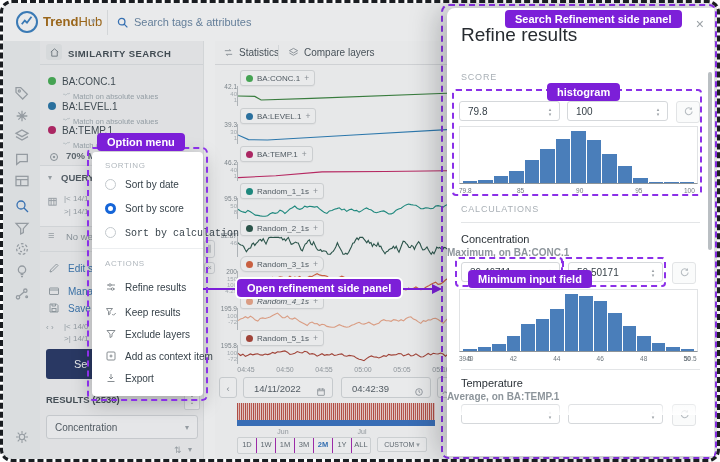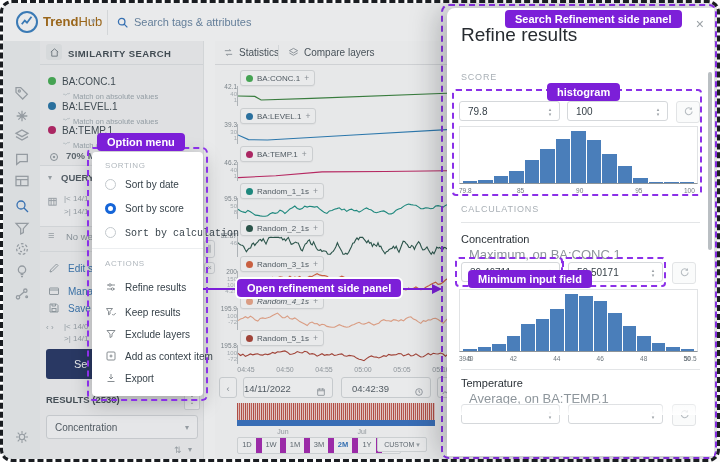--- a/index.html
+++ b/index.html
@@ -49,21 +49,21 @@
   .ylab div+div{font-size:6px;color:#aab1b6;}
   .tsvg{position:absolute;border-left:1px solid #b9bec2;}
   .xt{position:absolute;font-size:7px;color:#939aa0;transform:translateX(-50%);}
   .dtbox{position:absolute;height:21px;border:1px solid #d6d9dc;border-radius:3px;background:#fff;font-size:9.5px;color:#4a545c;line-height:21px;box-sizing:border-box;}
   .dtbox svg{width:10px;height:10px;color:#8a9298;}
   .ovw{position:absolute;left:22px;top:362px;width:198px;height:17px;background:
     repeating-linear-gradient(90deg,#b8443a 0 1px,rgba(233,160,150,.55) 1px 2px,#c8564a 2px 3px,rgba(244,213,208,.8) 3px 4px);}
   .ovbar{position:absolute;left:22px;top:379px;width:198px;height:6px;background:#2d6bbf;}
   .mon{position:absolute;top:387px;font-size:7px;color:#949ba1;transform:translateX(-50%);}
   .seg{position:absolute;left:22px;top:396px;height:15px;display:flex;border:1px solid #dcdfe1;border-radius:2px;background:#fff;}
-  .seg div{width:18px;font-size:7.5px;color:#5a646c;text-align:center;line-height:14px;border-right:6px solid #a21caf;}
+  .seg div{width:18px;font-size:7.5px;color:#5a646c;text-align:center;line-height:14px;border-right:1px solid #a21caf;}
   .seg div:last-child{border-right:none;}
   .seg div.on{color:#2a6ebb;font-weight:700;}
   .custom{position:absolute;left:162px;top:396px;width:50px;height:15px;border:1px solid #dcdfe1;border-radius:2px;background:#fff;font-size:7px;color:#5a646c;text-align:center;line-height:14px;box-sizing:border-box;}
   
   .dim{position:absolute;inset:3px;background:rgba(120,126,133,.16);z-index:5;pointer-events:none;}
   
   .menu{position:absolute;left:92px;top:152px;width:111px;height:244px;background:#fff;border-radius:4px;box-shadow:0 6px 20px rgba(0,0,0,.28);z-index:10;}
   .mhead{position:absolute;left:13px;font-size:8px;letter-spacing:.6px;color:#b0b7bd;}
   .mitem{position:absolute;left:13px;font-size:10px;color:#37424a;white-space:nowrap;}
   .radio{display:inline-block;width:11px;height:11px;border:1.5px solid #c3c9cd;border-radius:50%;box-sizing:border-box;vertical-align:-2px;margin-right:9px;background:#fff;}
@@ -84,21 +84,21 @@
   .sp-lab{position:absolute;left:14px;font-size:9px;letter-spacing:.8px;color:#a9b0b6;}
   .inp{position:absolute;height:20px;border:1px solid #d5d8db;border-radius:3px;background:#fff;font-size:10px;color:#353f47;line-height:20px;padding-left:8px;box-sizing:border-box;}
   .stp{position:absolute;right:4px;top:1px;width:10px;height:18px;color:#9aa0a5;font-size:5px;line-height:4.5px;text-align:center;padding-top:4px;box-sizing:border-box;}
   .rfr{position:absolute;width:22px;height:20px;border:1px solid #e2e4e6;border-radius:3px;background:#fafbfb;color:#b4babf;text-align:center;}
   .rfr svg{width:11px;height:11px;margin-top:4px;}
   .plot{position:absolute;border:1px solid #e1e3e5;background:#fff;display:flex;align-items:flex-end;gap:1px;padding:4px 3px 0 3px;box-sizing:border-box;border-bottom:1px solid #8d9499;}
   .plot div{flex:1;background:#4a7eba;}
   .htick{position:absolute;font-size:6.5px;color:#6e777e;}
   .spdiv{position:absolute;left:14px;width:239px;height:1px;background:#e3e5e7;}
   .ctitle{position:absolute;left:14px;font-size:11px;color:#2b3238;}
-  .csub{position:absolute;left:22px;font-size:13px;color:#8d959b;}
+  .csub{position:absolute;left:0;font-size:10px;color:#8d959b;font-weight:bold;}
   .foot{position:absolute;left:0;right:0;bottom:0;height:41px;background:#fff;z-index:3;}
   .fade{position:absolute;left:0;right:0;bottom:41px;height:14px;background:linear-gradient(rgba(255,255,255,0),#fff);z-index:3;}
   .cancel{position:absolute;left:48px;top:12px;width:56px;text-align:center;font-size:11.5px;color:#9aa1a7;}
   .apply{position:absolute;left:131px;top:8px;width:78px;height:24px;background:#16295e;border-radius:3px;color:#fff;font-size:11px;text-align:center;line-height:24px;}
   .thumb{position:absolute;right:2px;top:64px;width:4px;height:178px;background:#babfc3;border-radius:2px;z-index:4;}
 </style>
 </head>
 <body>
 
 <div class="stage">
@@ -316,21 +316,21 @@
             <polyline fill="none" stroke="#0d8a7c" stroke-width="1.1" points="0.0,11.2 2.5,13.0 4.9,13.9 7.4,14.6 9.9,12.4 12.4,13.7 14.8,15.4 17.3,17.1 19.8,17.4 22.2,17.9 24.7,18.3 27.2,18.3 29.6,17.8 32.1,15.8 34.6,14.7 37.1,15.4 39.5,14.8 42.0,12.2 44.5,13.2 46.9,15.4 49.4,13.3 51.9,10.9 54.4,9.8 56.8,8.0 59.3,10.4 61.8,11.3 64.2,10.6 66.7,8.2 69.2,9.1 71.6,8.3 74.1,8.6 76.6,9.1 79.1,8.5 81.5,10.9 84.0,12.7 86.5,14.6 88.9,15.4 91.4,12.9 93.9,12.5 96.4,11.2 98.8,10.6 101.3,9.8 103.8,11.9 106.2,11.1 108.7,13.4 111.2,11.8 113.6,11.1 116.1,12.7 118.6,12.4 121.1,14.1 123.5,12.9 126.0,11.1 128.5,9.9 130.9,11.3 133.4,12.0 135.9,14.0 138.4,14.7 140.8,14.0 143.3,13.2 145.8,12.9 148.2,14.3 150.7,16.0 153.2,15.9 155.6,14.7 158.1,12.2 160.6,11.1 163.1,10.3 165.5,8.4 168.0,6.9 170.5,6.0 172.9,6.6 175.4,7.0 177.9,7.2 180.4,8.9 182.8,10.7 185.3,10.6 187.8,9.7 190.2,10.0 192.7,10.7 195.2,10.3 197.6,8.0 200.1,7.6 202.6,8.2 205.1,9.1 207.5,7.4 210.0,6.3"></polyline>
           </svg></div>
         <div class="chip" style="left:25px;top:179px;"><span class="dot" style="width:7px;height:7px;background:#1d4d40;margin-right:4px;"></span><span>Random_2_1s</span><span class="mv">+</span></div>
         <div class="ylab" style="left:-2px;top:192px;">
           <div>52.87</div>
           <div>46</div>
         </div>
         <div class="tsvg" style="left:22px;top:194px;width:210px;height:22px;"><svg width="210" height="22">
             <polyline fill="none" stroke="#1d4d40" stroke-width="1.1" points="0.0,7.7 1.4,9.1 2.8,10.0 4.2,10.2 5.6,11.4 7.0,14.3 8.4,16.7 9.8,14.7 11.2,13.3 12.6,13.0 14.0,9.2 15.4,8.1 16.8,10.4 18.2,8.4 19.6,7.1 21.0,5.1 22.4,4.5 23.8,6.0 25.2,3.7 26.6,6.6 28.0,9.1 29.4,5.6 30.8,2.7 32.2,2.4 33.6,2.4 35.0,2.5 36.4,2.4 37.8,2.4 39.2,2.4 40.6,2.4 42.0,2.9 43.4,2.4 44.8,4.9 46.2,3.8 47.6,5.9 49.0,3.9 50.4,2.4 51.8,6.1 53.2,9.3 54.6,8.9 56.0,8.1 57.4,7.1 58.8,7.8 60.2,7.9 61.6,11.2 63.0,14.8 64.4,15.8 65.8,12.1 67.2,9.1 68.6,8.3 70.0,5.8 71.4,4.8 72.8,8.8 74.2,9.9 75.6,6.8 77.0,10.1 78.4,13.3 79.8,15.0 81.2,15.5 82.6,14.6 84.0,16.5 85.4,15.8 86.8,16.0 88.2,16.5 89.6,19.0 91.0,19.2 92.4,19.2 93.8,17.3 95.2,16.4 96.6,14.2 98.0,11.5 99.4,7.8 100.8,10.9 102.2,13.4 103.6,15.9 105.0,19.2 106.4,19.2 107.8,18.2 109.2,19.2 110.6,17.5 112.0,14.5 113.4,11.8 114.8,8.1 116.2,7.8 117.6,4.9 119.0,2.9 120.4,4.7 121.8,2.4 123.2,2.4 124.6,2.4 126.0,4.2 127.4,5.9 128.8,7.8 130.2,5.5 131.6,8.3 133.0,7.5 134.4,11.4 135.8,8.8 137.2,10.1 138.6,11.1 140.0,7.8 141.4,11.6 142.8,11.2 144.2,14.5 145.6,16.5 147.0,18.8 148.4,16.6 149.8,16.2 151.2,14.5 152.6,13.7 154.0,13.4 155.4,11.2 156.8,13.5 158.2,11.2 159.6,14.7 161.0,17.2 162.4,13.5 163.8,9.7 165.2,6.2 166.6,6.4 168.0,8.4 169.4,9.7 170.8,12.3 172.2,12.7 173.6,10.4 175.0,11.3 176.4,14.3 177.8,11.0 179.2,8.7 180.6,6.7 182.0,8.6 183.4,12.3 184.8,14.9 186.2,14.7 187.6,13.7 189.0,12.0 190.4,14.8 191.8,17.3 193.2,19.2 194.6,16.9 196.0,18.8 197.4,15.8 198.8,12.1 200.2,13.2 201.6,12.4 203.0,13.6 204.4,15.5 205.8,12.4 207.2,12.6 208.6,13.6 210.0,14.7"></polyline>
           </svg></div>
-        <div class="chip" style="left:25px;top:215px;"><span class="dot" style="width:7px;height:7px;background:#d95b35;margin-right:4px;"></span><span>Random_3_1s</span><span class="mv">+</span></div>
+        <div class="chip" style="left:25px;top:215px;border-radius:6px;"><span class="dot" style="width:7px;height:7px;background:#d95b35;margin-right:4px;"></span><span>Random_3_1s</span><span class="mv">+</span></div>
         <div class="ylab" style="left:-2px;top:228px;">
           <div>200</div>
           <div>150</div>
           <div>100</div>
           <div>4.29</div>
         </div>
         <div class="tsvg" style="left:22px;top:230px;width:210px;height:22px;"><svg width="210" height="22">
             <polyline fill="none" stroke="#d95b35" stroke-width="1.1" points="0.0,10.7 2.5,10.4 4.9,10.3 7.4,9.6 9.9,8.2 12.4,10.8 14.8,12.4 17.3,13.0 19.8,10.5 22.2,9.3 24.7,7.9 27.2,10.4 29.6,8.3 32.1,7.3 34.6,6.3 37.1,7.5 39.5,6.8 42.0,5.9 44.5,6.4 46.9,7.5 49.4,7.5 51.9,5.3 54.4,7.3 56.8,6.1 59.3,6.7 61.8,5.4 64.2,8.1 66.7,8.5 69.2,6.8 71.6,5.4 74.1,5.5 76.6,3.9 79.1,2.7 81.5,3.9 84.0,4.6 86.5,4.6 88.9,5.2 91.4,7.2 93.9,6.6 96.4,7.4 98.8,7.0 101.3,6.4 103.8,5.2 106.2,6.2 108.7,8.2 111.2,9.7 113.6,12.1 116.1,10.8 118.6,11.9 121.1,13.6 123.5,15.8 126.0,15.4 128.5,16.0 130.9,15.6 133.4,15.1 135.9,16.7 138.4,14.5 140.8,12.2 143.3,13.8 145.8,13.0 148.2,14.1 150.7,16.2 153.2,16.4 155.6,18.0 158.1,18.7 160.6,17.0 163.1,18.7 165.5,18.3 168.0,19.0 170.5,17.2 172.9,18.1 175.4,17.4 177.9,16.0 180.4,17.4 182.8,18.7 185.3,18.2 187.8,16.3 190.2,15.1 192.7,13.5 195.2,12.2 197.6,11.2 200.1,13.4 202.6,12.9 205.1,11.2 207.5,9.0 210.0,7.3"></polyline>
           </svg></div>
         <div class="chip" style="left:25px;top:252px;font-style:italic;"><span class="dot" style="width:7px;height:7px;background:#eda383;margin-right:4px;"></span><span>Random_4_1s</span><span class="mv">+</span></div>
@@ -354,21 +354,21 @@
       </div>
     <div id="x-ticks">
         <div class="xt" style="left:31px;top:325px;">04:45</div>
         <div class="xt" style="left:70px;top:325px;">04:50</div>
         <div class="xt" style="left:109px;top:325px;">04:55</div>
         <div class="xt" style="left:148px;top:325px;">05:00</div>
         <div class="xt" style="left:187px;top:325px;">05:05</div>
         <div class="xt" style="left:226px;top:325px;">05:10</div>
       </div>
     <div class="dtbox" style="left:4px;top:336px;width:18px;color:#8a9298;text-align:center;">‹</div>
-    <div class="dtbox" style="left:28px;top:336px;width:90px;padding-left:0;">
+    <div class="dtbox" style="left:28px;top:336px;width:90px;padding-left:10px;">
       <span>14/11/2022</span>
       <span class="abs" style="right:6px;top:5px;width:10px;height:10px;"><svg viewBox="0 0 24 24" fill="none" stroke="currentColor" stroke-width="2">
             <rect x="4" y="5" width="16" height="15" rx="1"></rect>
             <path d="M4 9h16M8 3v4M16 3v4"></path>
           </svg></span>
     </div>
     <div class="dtbox" style="left:126px;top:336px;width:90px;padding-left:10px;">
       <span>04:42:39</span>
       <span class="abs" style="right:6px;top:5px;width:10px;height:10px;"><svg viewBox="0 0 24 24" fill="none" stroke="currentColor" stroke-width="2">
             <circle cx="12" cy="12" r="8"></circle>

